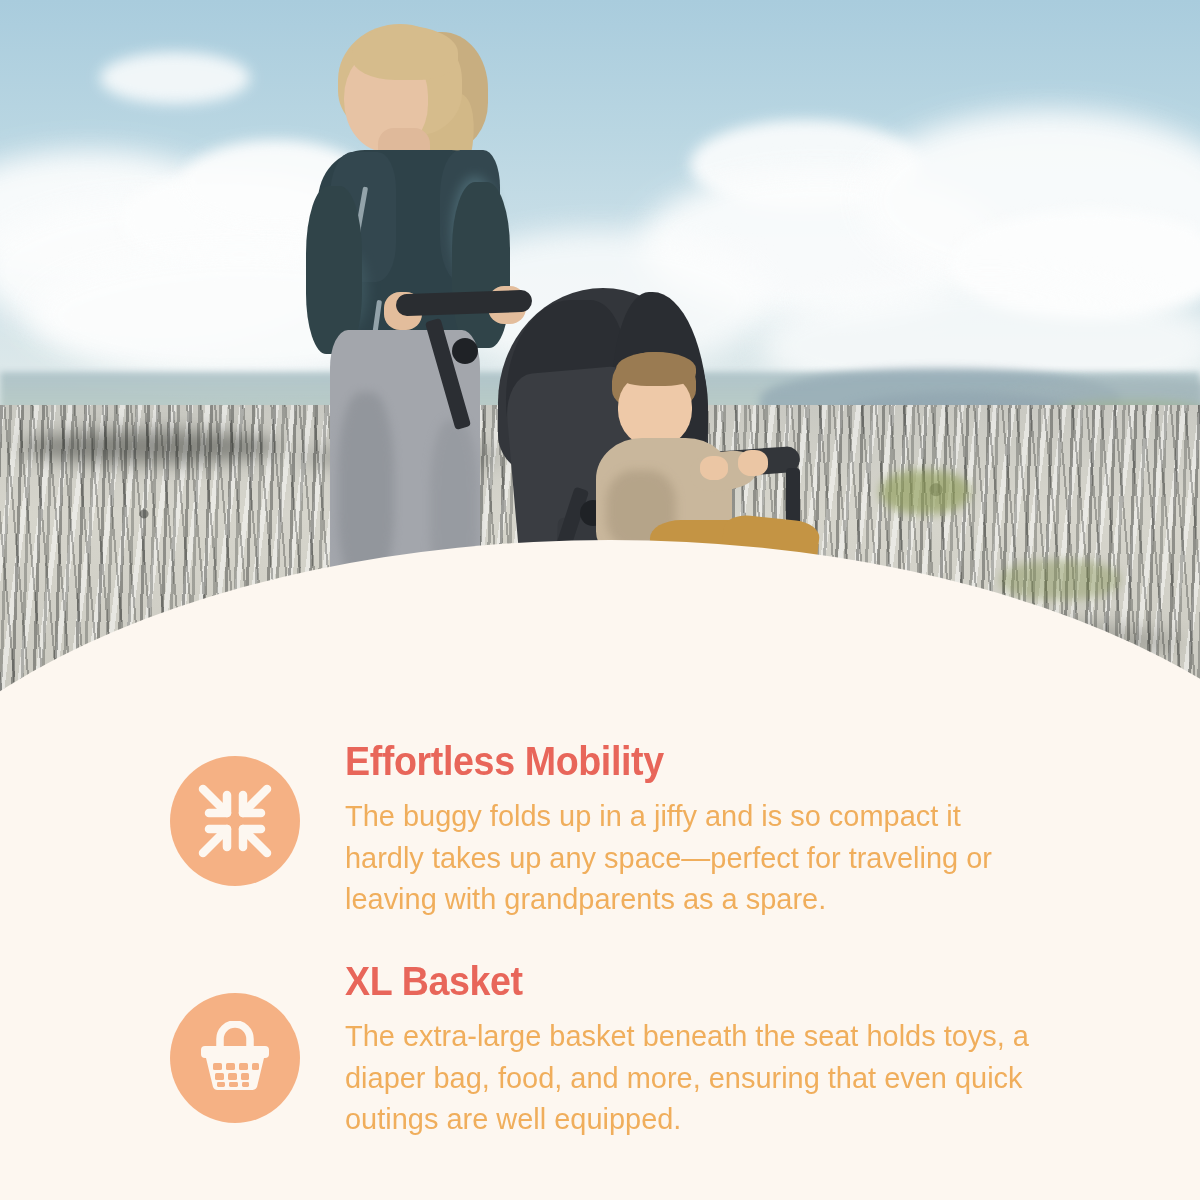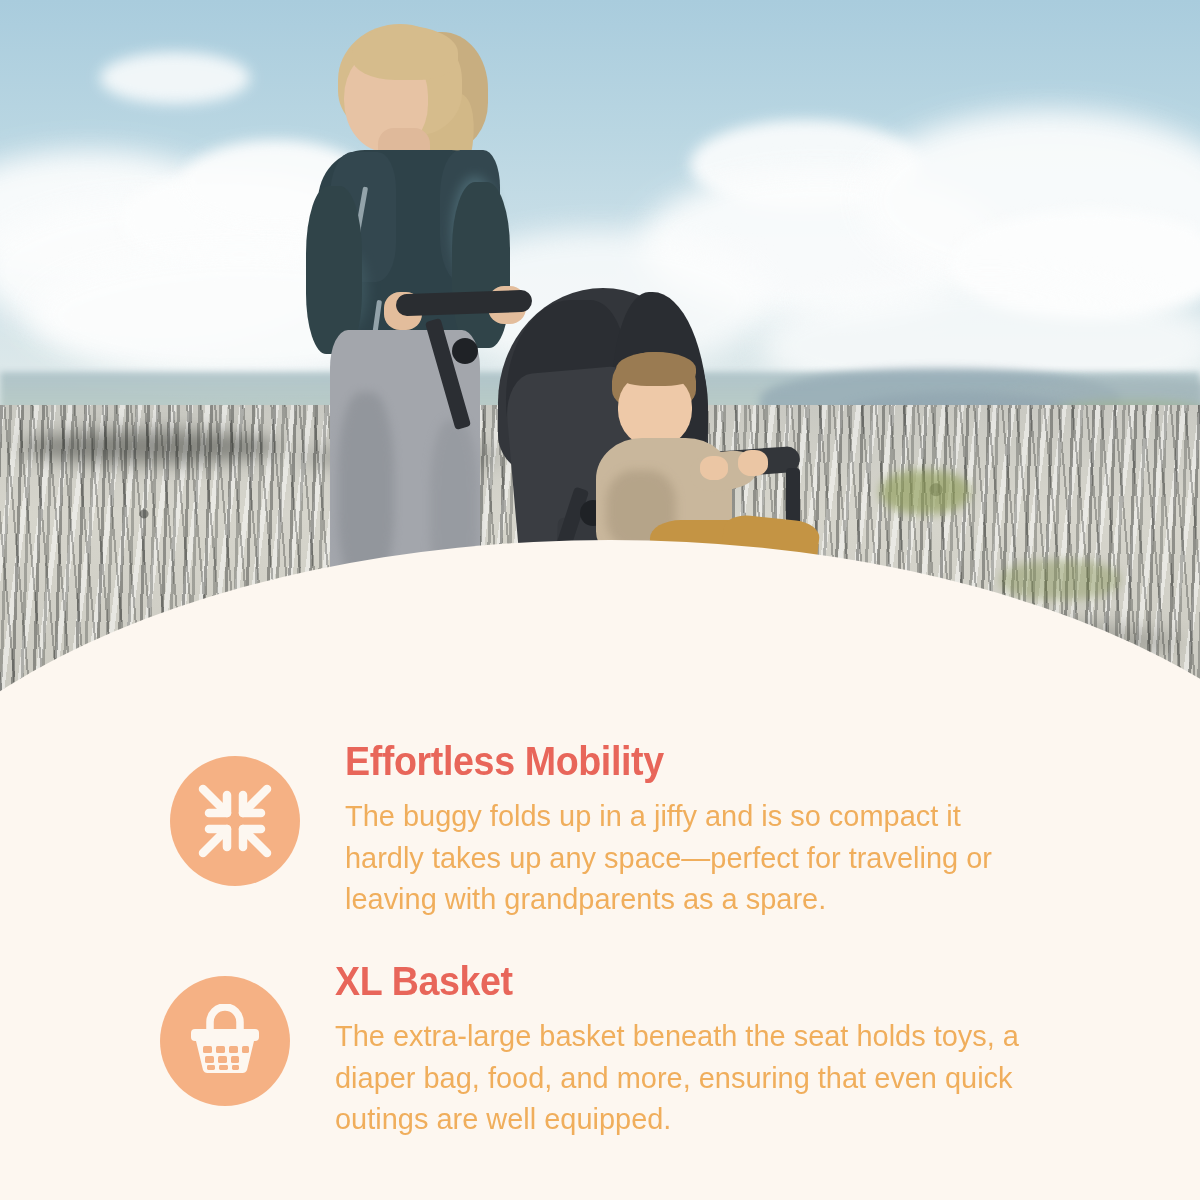--- a/index.html
+++ b/index.html
@@ -110,21 +110,21 @@
   
   .panel{
     position:absolute;left:-170px;top:540px;width:1560px;height:1180px;
     background:#FDF7F0;border-radius:50% 50% 0 0 / 34% 34% 0 0;
   }
 
   
   .features{position:absolute;left:0;top:0;width:1200px;height:1200px;}
   .feature{position:absolute;display:flex;align-items:flex-start;}
   .feature.f1{left:170px;top:740px;}
-  .feature.f2{left:160px;top:960px;}
+  .feature.f2{left:170px;top:960px;align-items:center;}
 
   .icon-circle{
     width:130px;height:130px;border-radius:50%;
     background:#F5B184;flex:0 0 130px;
     display:flex;align-items:center;justify-content:center;
     margin-top:16px;
   }
   .icon-circle svg{display:block;}
 
   .f-text{margin-left:45px;width:720px;}

